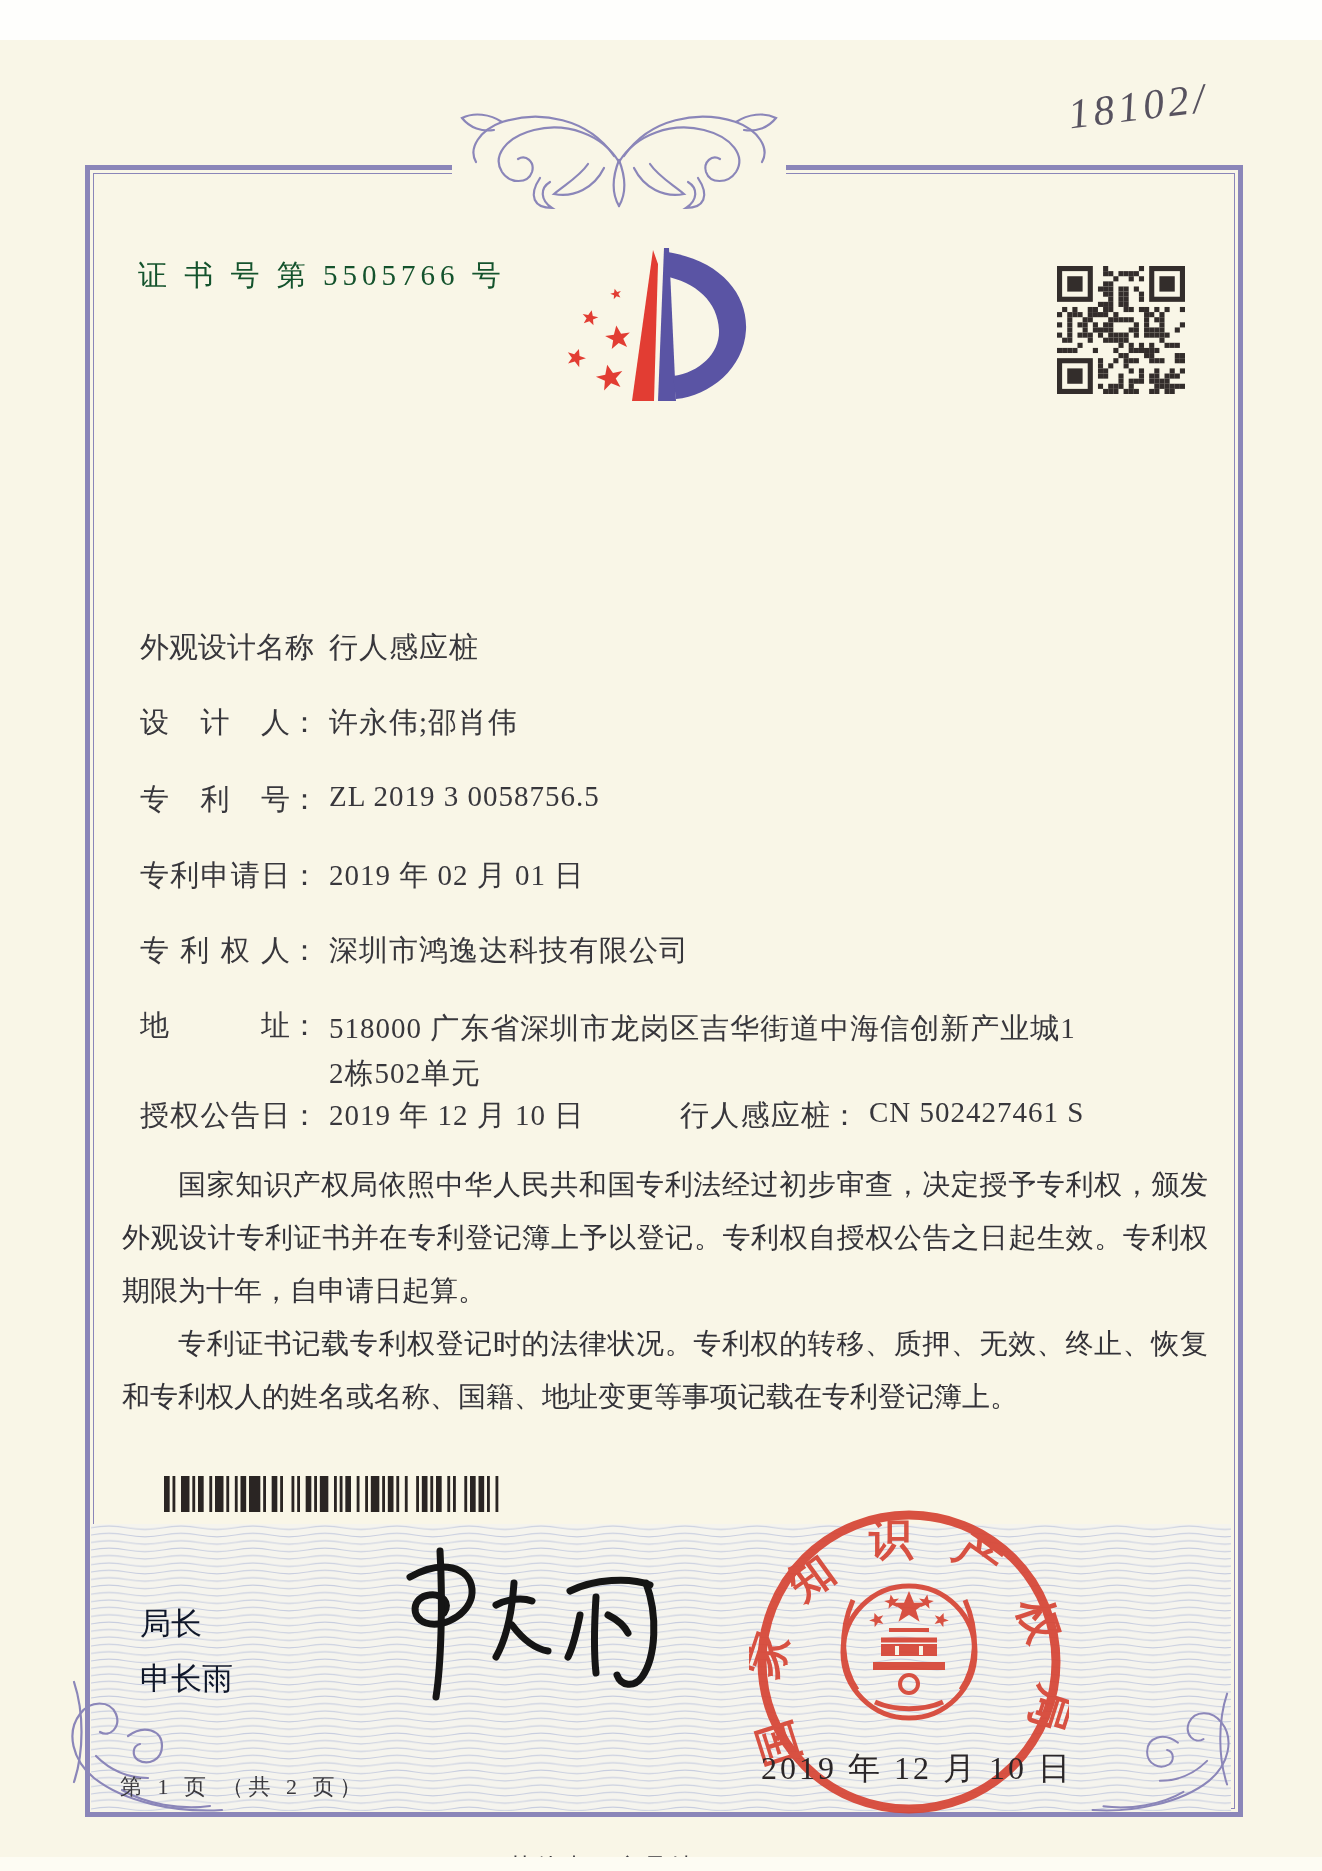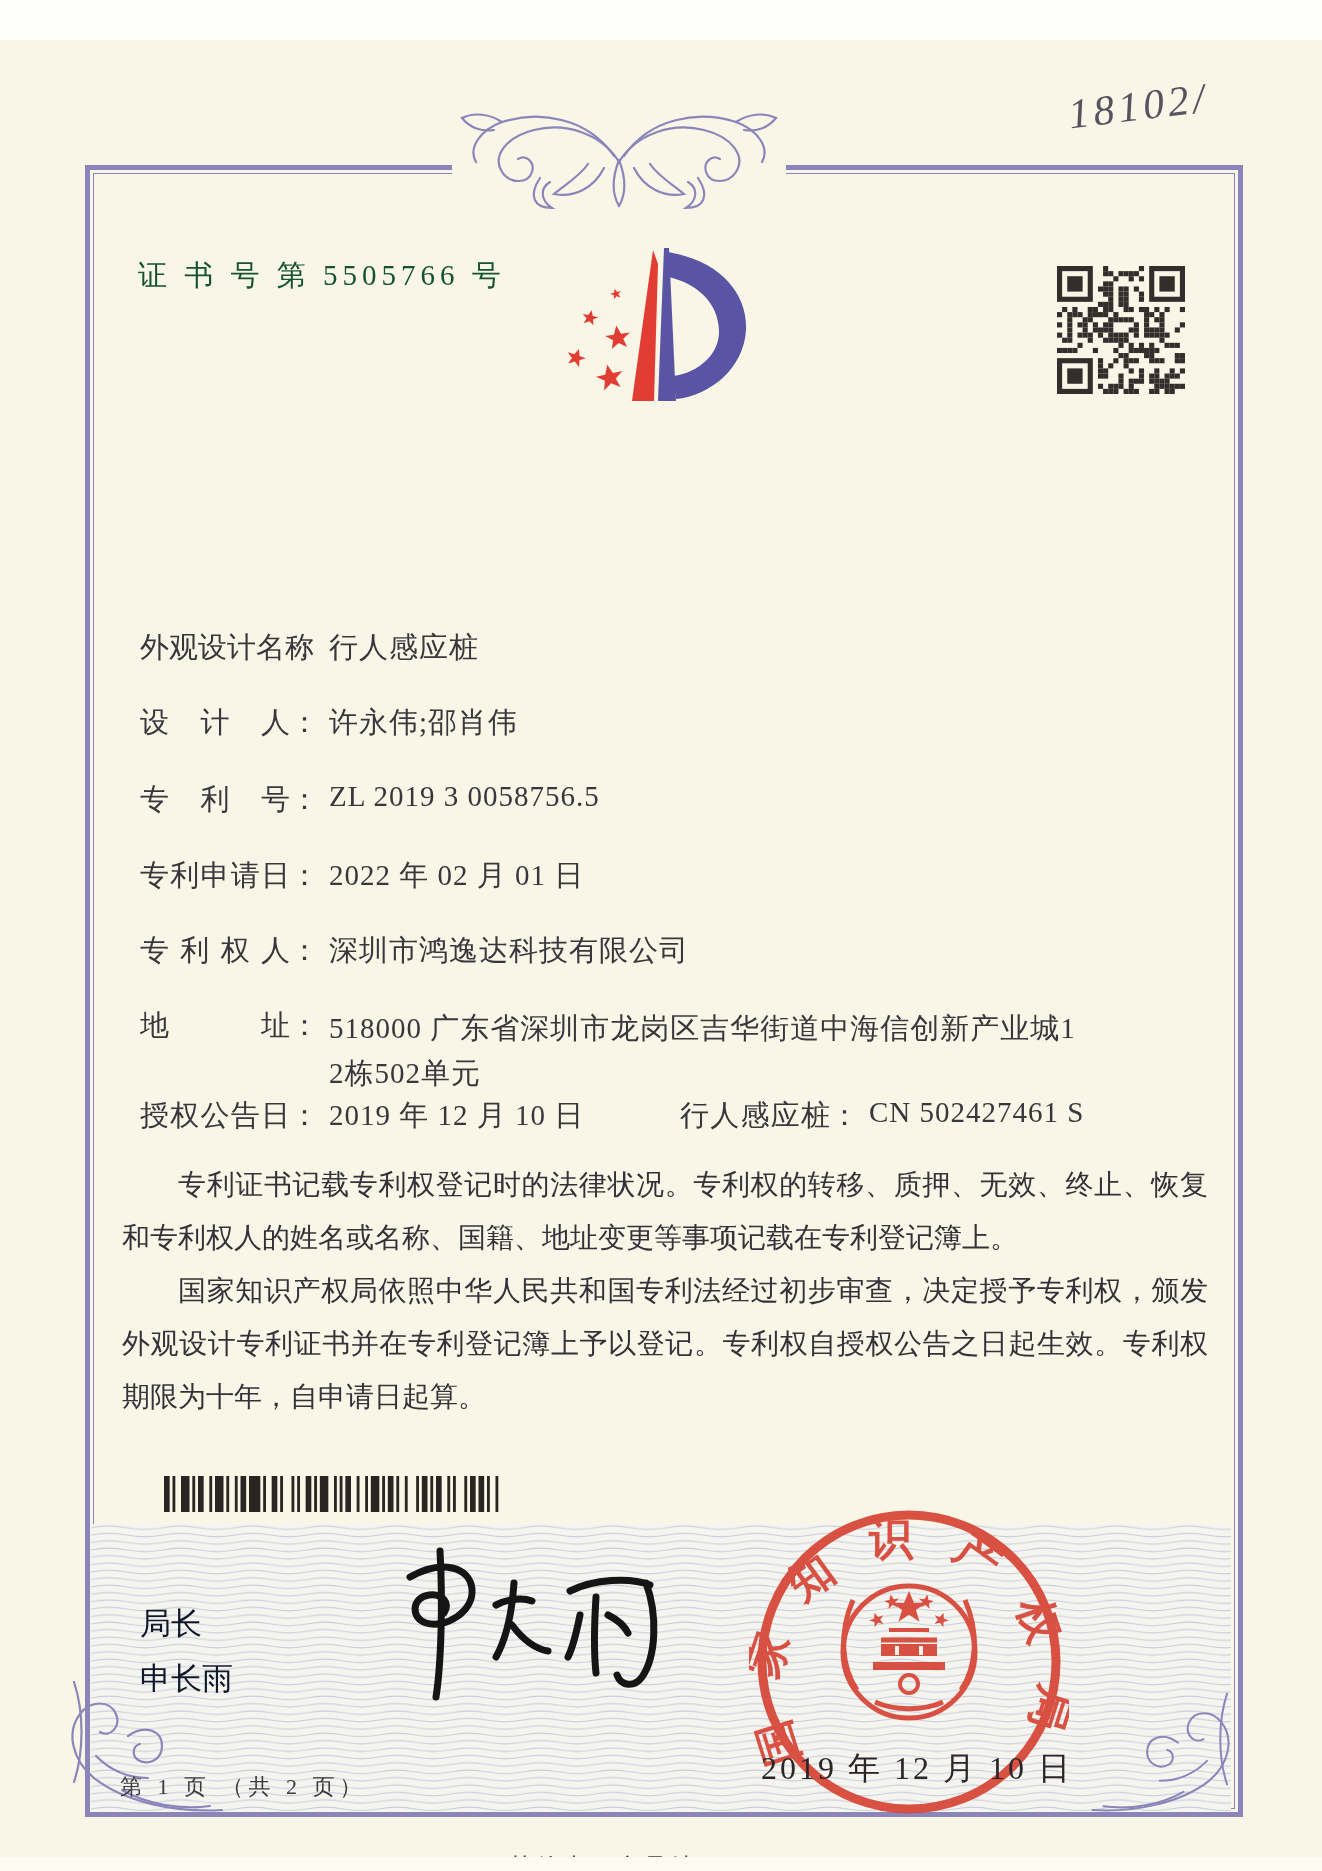--- a/index.html
+++ b/index.html
@@ -348,41 +348,41 @@
   <div class="frow" style="top:628px">
     <span class="flabel">外观设计名称</span><span class="fcolon">：</span><span class="fvalue">行人感应桩</span>
   </div>
   <div class="frow" style="top:703px">
     <span class="flabel">设计人</span><span class="fcolon">：</span><span class="fvalue">许永伟;邵肖伟</span>
   </div>
   <div class="frow" style="top:780px">
     <span class="flabel">专利号</span><span class="fcolon">：</span><span class="fvalue">ZL 2019 3 0058756.5</span>
   </div>
   <div class="frow" style="top:856px">
-    <span class="flabel">专利申请日</span><span class="fcolon">：</span><span class="fvalue">2022 年 02 月 01 日</span>
+    <span class="flabel">专利申请日</span><span class="fcolon">：</span><span class="fvalue">2019 年 02 月 01 日</span>
   </div>
   <div class="frow" style="top:931px">
     <span class="flabel">专利权人</span><span class="fcolon">：</span><span class="fvalue">深圳市鸿逸达科技有限公司</span>
   </div>
   <div class="frow" style="top:1006px">
     <span class="flabel">地址</span><span class="fcolon">：</span><span class="fvalue">
       <div class="vline">518000 广东省深圳市龙岗区吉华街道中海信创新产业城1</div>
       <div class="vline">2栋502单元</div>
     </span>
   </div>
   <div class="frow" style="top:1096px">
     <span class="flabel">授权公告日</span><span class="fcolon">：</span><span class="fvalue">2019 年 12 月 10 日</span>
   </div>
   <div class="frow" style="top:1096px;left:680px">
     <span class="flabel">行人感应桩</span><span class="fcolon">：</span><span class="fvalue">CN 502427461 S</span>
   </div>
 
   <div class="body-text">
+    <p>国家知识产权局依照中华人民共和国专利法经过初步审查，决定授予专利权，颁发外观设计专利证书并在专利登记簿上予以登记。专利权自授权公告之日起生效。专利权期限为十年，自申请日起算。</p>
     <p>专利证书记载专利权登记时的法律状况。专利权的转移、质押、无效、终止、恢复和专利权人的姓名或名称、国籍、地址变更等事项记载在专利登记簿上。</p>
-    <p>国家知识产权局依照中华人民共和国专利法经过初步审查，决定授予专利权，颁发外观设计专利证书并在专利登记簿上予以登记。专利权自授权公告之日起生效。专利权期限为十年，自申请日起算。</p>
   </div>
 
   <svg class="barcode" id="barcode" viewBox="0 0 340 36" preserveAspectRatio="none">
       <rect x="0" y="0" width="5.666666666666667" height="36" fill="#2a2523"></rect>
       <rect x="8.5" y="0" width="2.8333333333333335" height="36" fill="#2a2523"></rect>
       <rect x="17" y="0" width="8.5" height="36" fill="#2a2523"></rect>
       <rect x="28.333333333333332" y="0" width="2.8333333333333335" height="36" fill="#2a2523"></rect>
       <rect x="34" y="0" width="5.666666666666667" height="36" fill="#2a2523"></rect>
       <rect x="45.33333333333333" y="0" width="2.8333333333333335" height="36" fill="#2a2523"></rect>
       <rect x="51" y="0" width="8.5" height="36" fill="#2a2523"></rect>

